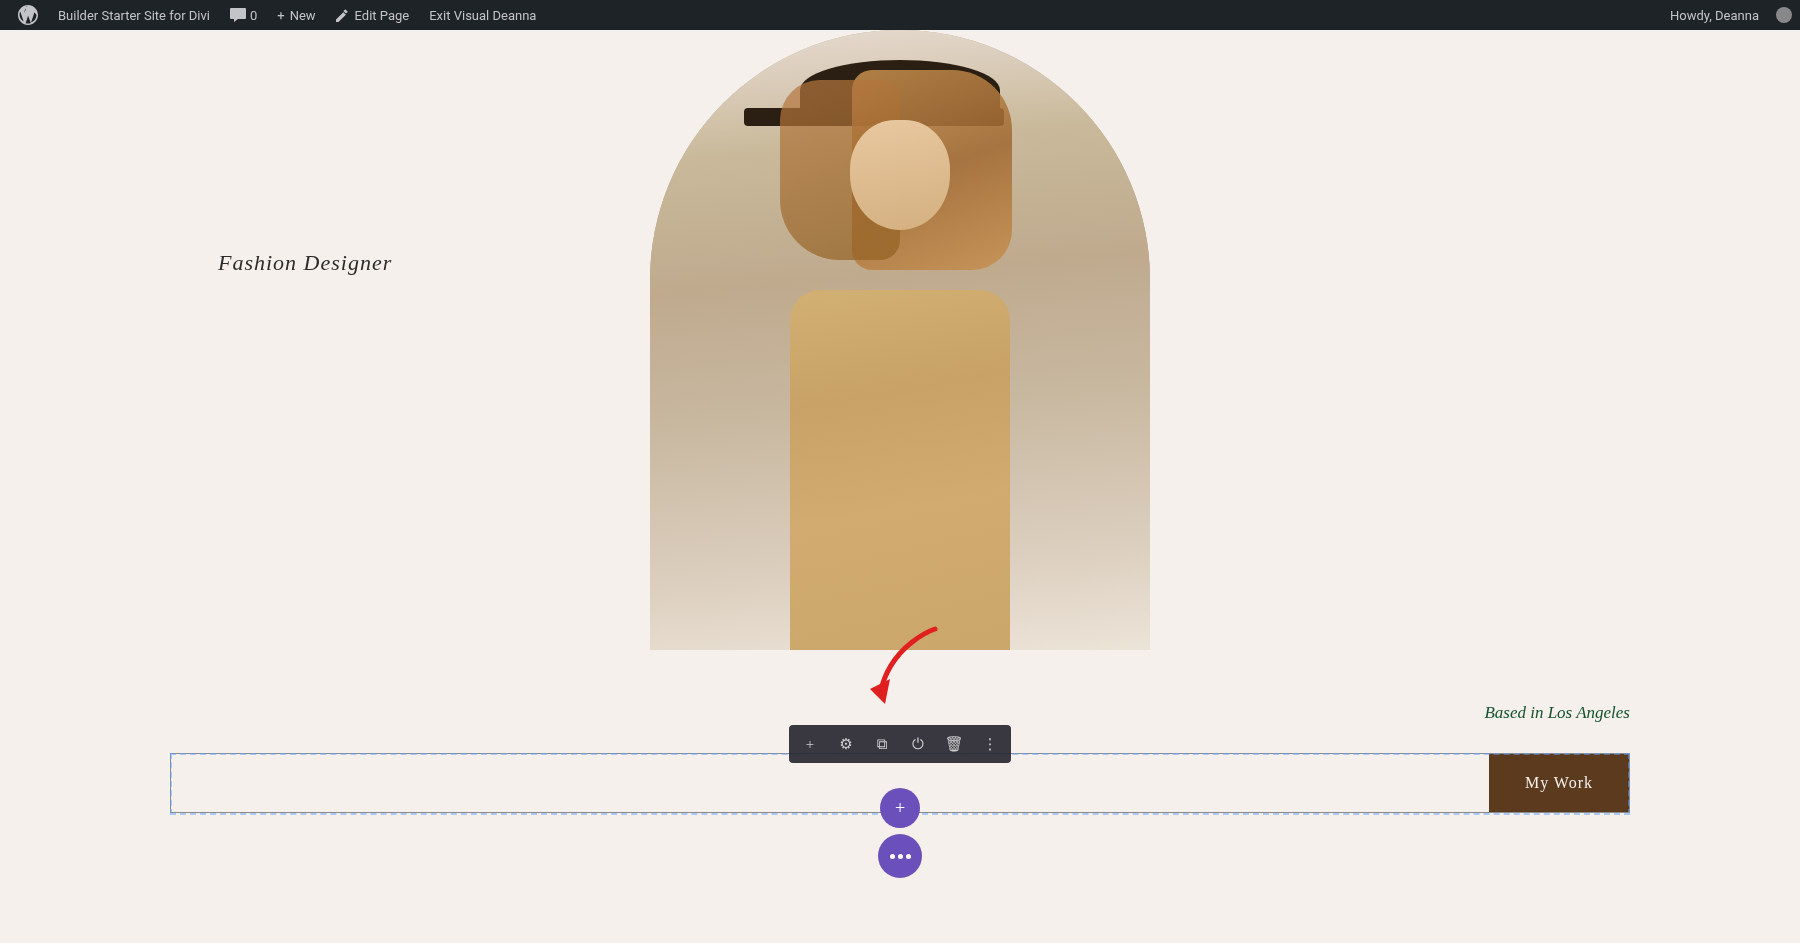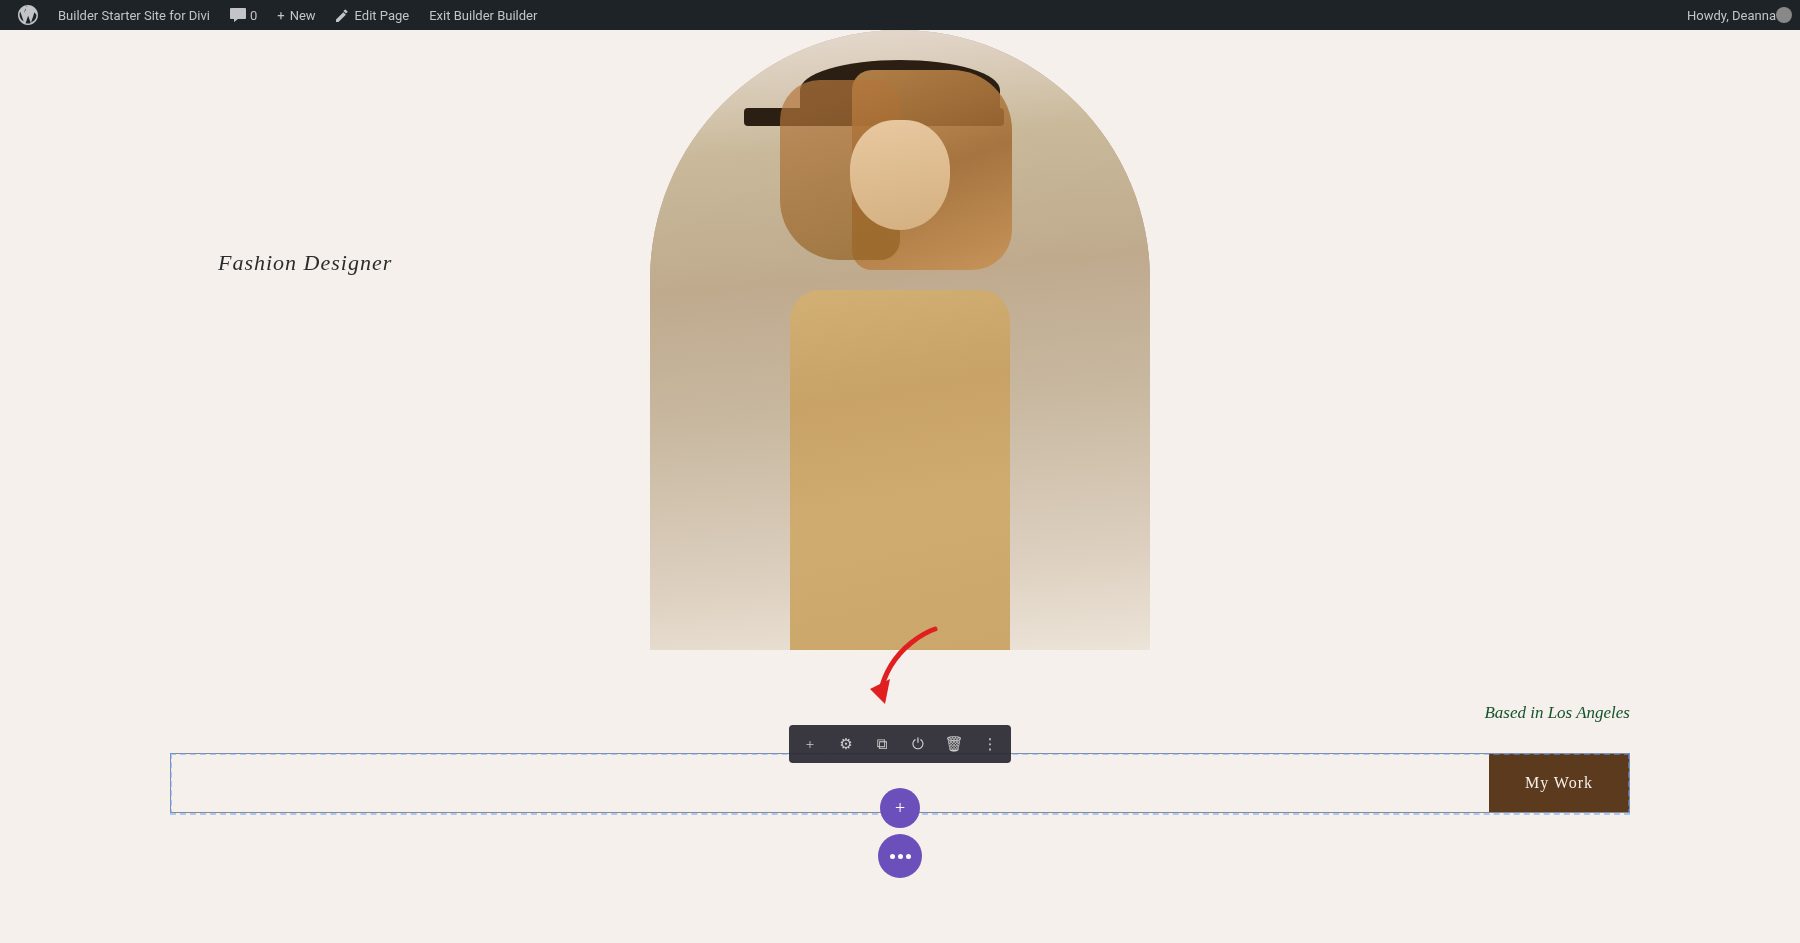--- a/index.html
+++ b/index.html
@@ -41,21 +41,21 @@
       fill: #c3c4c7;
     }
     .comment-bubble {
       display: flex;
       align-items: center;
       gap: 4px;
     }
     .admin-bar-right {
       display: flex;
       align-items: center;
-      gap: 0;
+      gap: 17px;
     }
     .howdy-text {
       color: #c3c4c7;
       font-size: 13px;
     }
     .avatar-circle {
       width: 16px; height: 16px;
       background: #888;
       border-radius: 50%;
     }
@@ -299,21 +299,21 @@
     </div>
 
     <div class="admin-bar-item">
       <svg width="14" height="14" viewBox="0 0 14 14" fill="#c3c4c7">
         <path d="M0 11.5V14h2.5l7.37-7.37-2.5-2.5L0 11.5zm11.8-6.8a.67.67 0 000-.94L9.74 1.7a.67.67 0 00-.94 0L7.38 3.12l2.5 2.5 1.92-1.92z"></path>
       </svg>
       <span>Edit Page</span>
     </div>
 
     <div class="admin-bar-item">
-      <span>Exit Builder Builder</span>
+      <span>Exit Visual Deanna</span>
     </div>
   </div>
 
   <div class="admin-bar-right">
     <span class="howdy-text">Howdy, Deanna</span>
     <div class="avatar-circle"></div>
   </div>
 </div>
 
 <div id="page-content">

